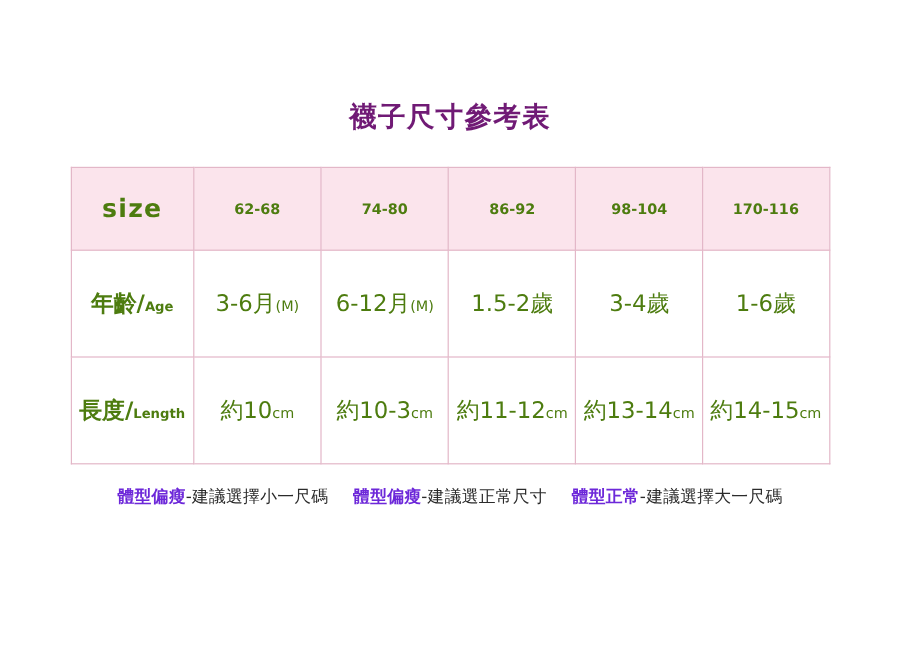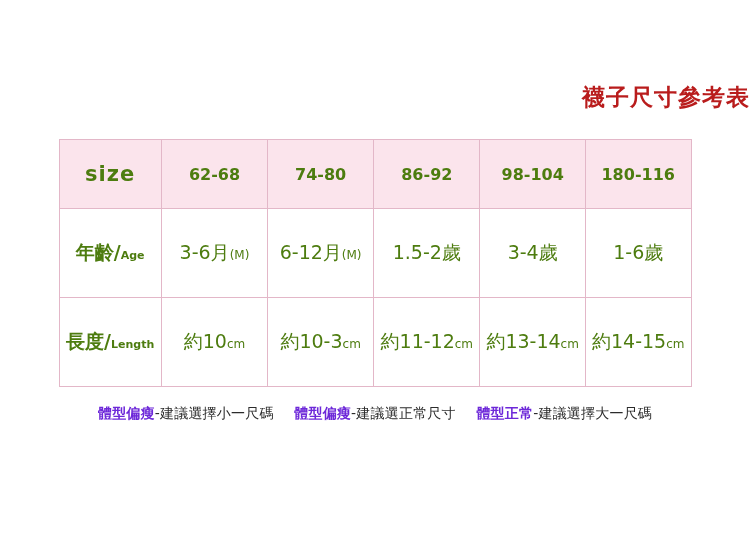--- a/index.html
+++ b/index.html
@@ -14,47 +14,47 @@
     color: #231f20;
     overflow: hidden;
   }
   .page {
     position: relative;
     width: 750px;
     height: 551px;
     box-sizing: border-box;
   }
   .title {
-    text-align: right;
+    text-align: center;
     font-size: 23px;
     font-weight: bold;
     letter-spacing: 1px;
     margin-top: 82px;
-    color: #b91c1c;
+    color: #701a75;
   }
   .table-wrap {
     margin: 26px auto 0 auto;
     width: 633px;
   }
   table.size-table {
     border-collapse: collapse;
     width: 100%;
     table-layout: fixed;
   }
   table.size-table td {
     border: 1px solid #e3b7c8;
     text-align: center;
     vertical-align: middle;
     color: #4d7c0f;
   }
   
   tr.head-row td {
     background: #fbe4ec;
     height: 66px;
-    font-size: 16px;
+    font-size: 12px;
     font-weight: bold;
   }
   tr.head-row td.corner {
     font-size: 21px;
     letter-spacing: 1px;
   }
   
   tr.data-row td {
     background: #ffffff;
     height: 86px;
@@ -113,21 +113,21 @@
         <col style="width:16.7%">
         <col style="width:16.7%">
       </colgroup>
       <tbody>
         <tr class="head-row">
           <td class="corner">size</td>
           <td>62-68</td>
           <td>74-80</td>
           <td>86-92</td>
           <td>98-104</td>
-          <td>180-116</td>
+          <td>170-116</td>
         </tr>
 
         <tr class="data-row">
           <td class="rowlabel"><span>年齡/</span><span class="sub">Age</span></td>
           <td><span>3-6月</span><span class="unit">(M)</span></td>
           <td><span>6-12月</span><span class="unit">(M)</span></td>
           <td><span>1.5-2歲</span><span class="unit"></span></td>
           <td><span>3-4歲</span><span class="unit"></span></td>
           <td><span>1-6歲</span><span class="unit"></span></td>
         </tr>

